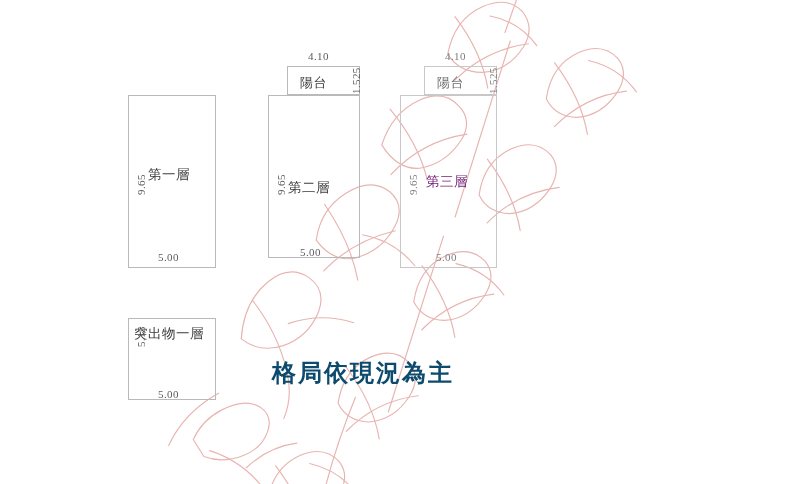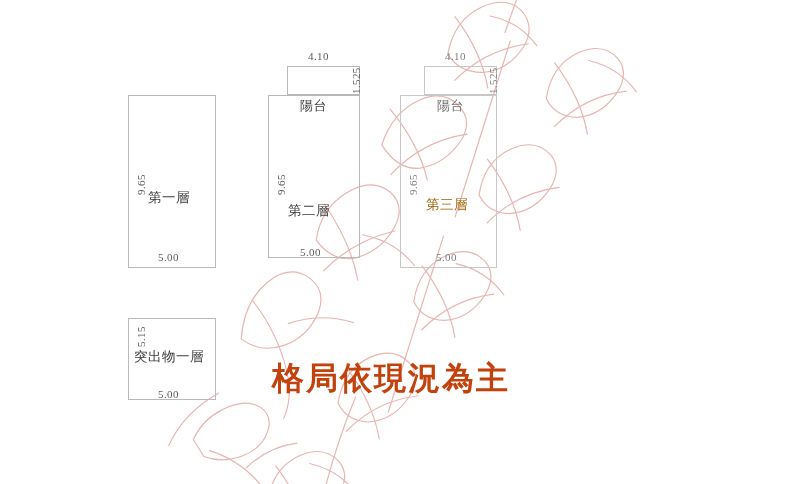--- a/index.html
+++ b/index.html
@@ -64,43 +64,42 @@
     border-color: #c9c7c8;
   }
 
   .floor-label {
     position: absolute;
     color: #3a3a3c;
     font-size: 13.5px;
     letter-spacing: 0.5px;
     white-space: nowrap;
     font-family: "DejaVu Sans", "Liberation Sans", sans-serif;
-    margin-top: 23px;
   }
   .floor-label.light { color: #6e6c6d; }
-  .floor-label.lighter { color: #a16207; }
+  .floor-label.lighter { color: #701a75; }
 
   .dim {
     position: absolute;
     color: #5b5b5d;
     font-size: 11px;
     white-space: nowrap;
     font-family: "Liberation Serif", "DejaVu Serif", serif;
     letter-spacing: 0.4px;
   }
   .dim.light { color: #7d7d80; }
   .dim.vert {
     transform: rotate(-90deg);
     transform-origin: left top;
   }
 
   .note-red {
     position: absolute;
-    color: #c2410c;
-    font-size: 32px;
+    color: #0c4a6e;
+    font-size: 24px;
     font-weight: 700;
     letter-spacing: 2px;
     white-space: nowrap;
     font-family: "DejaVu Sans", "Liberation Sans", sans-serif;
     z-index: 5;
   }
 </style>
 </head>
 <body>
 

